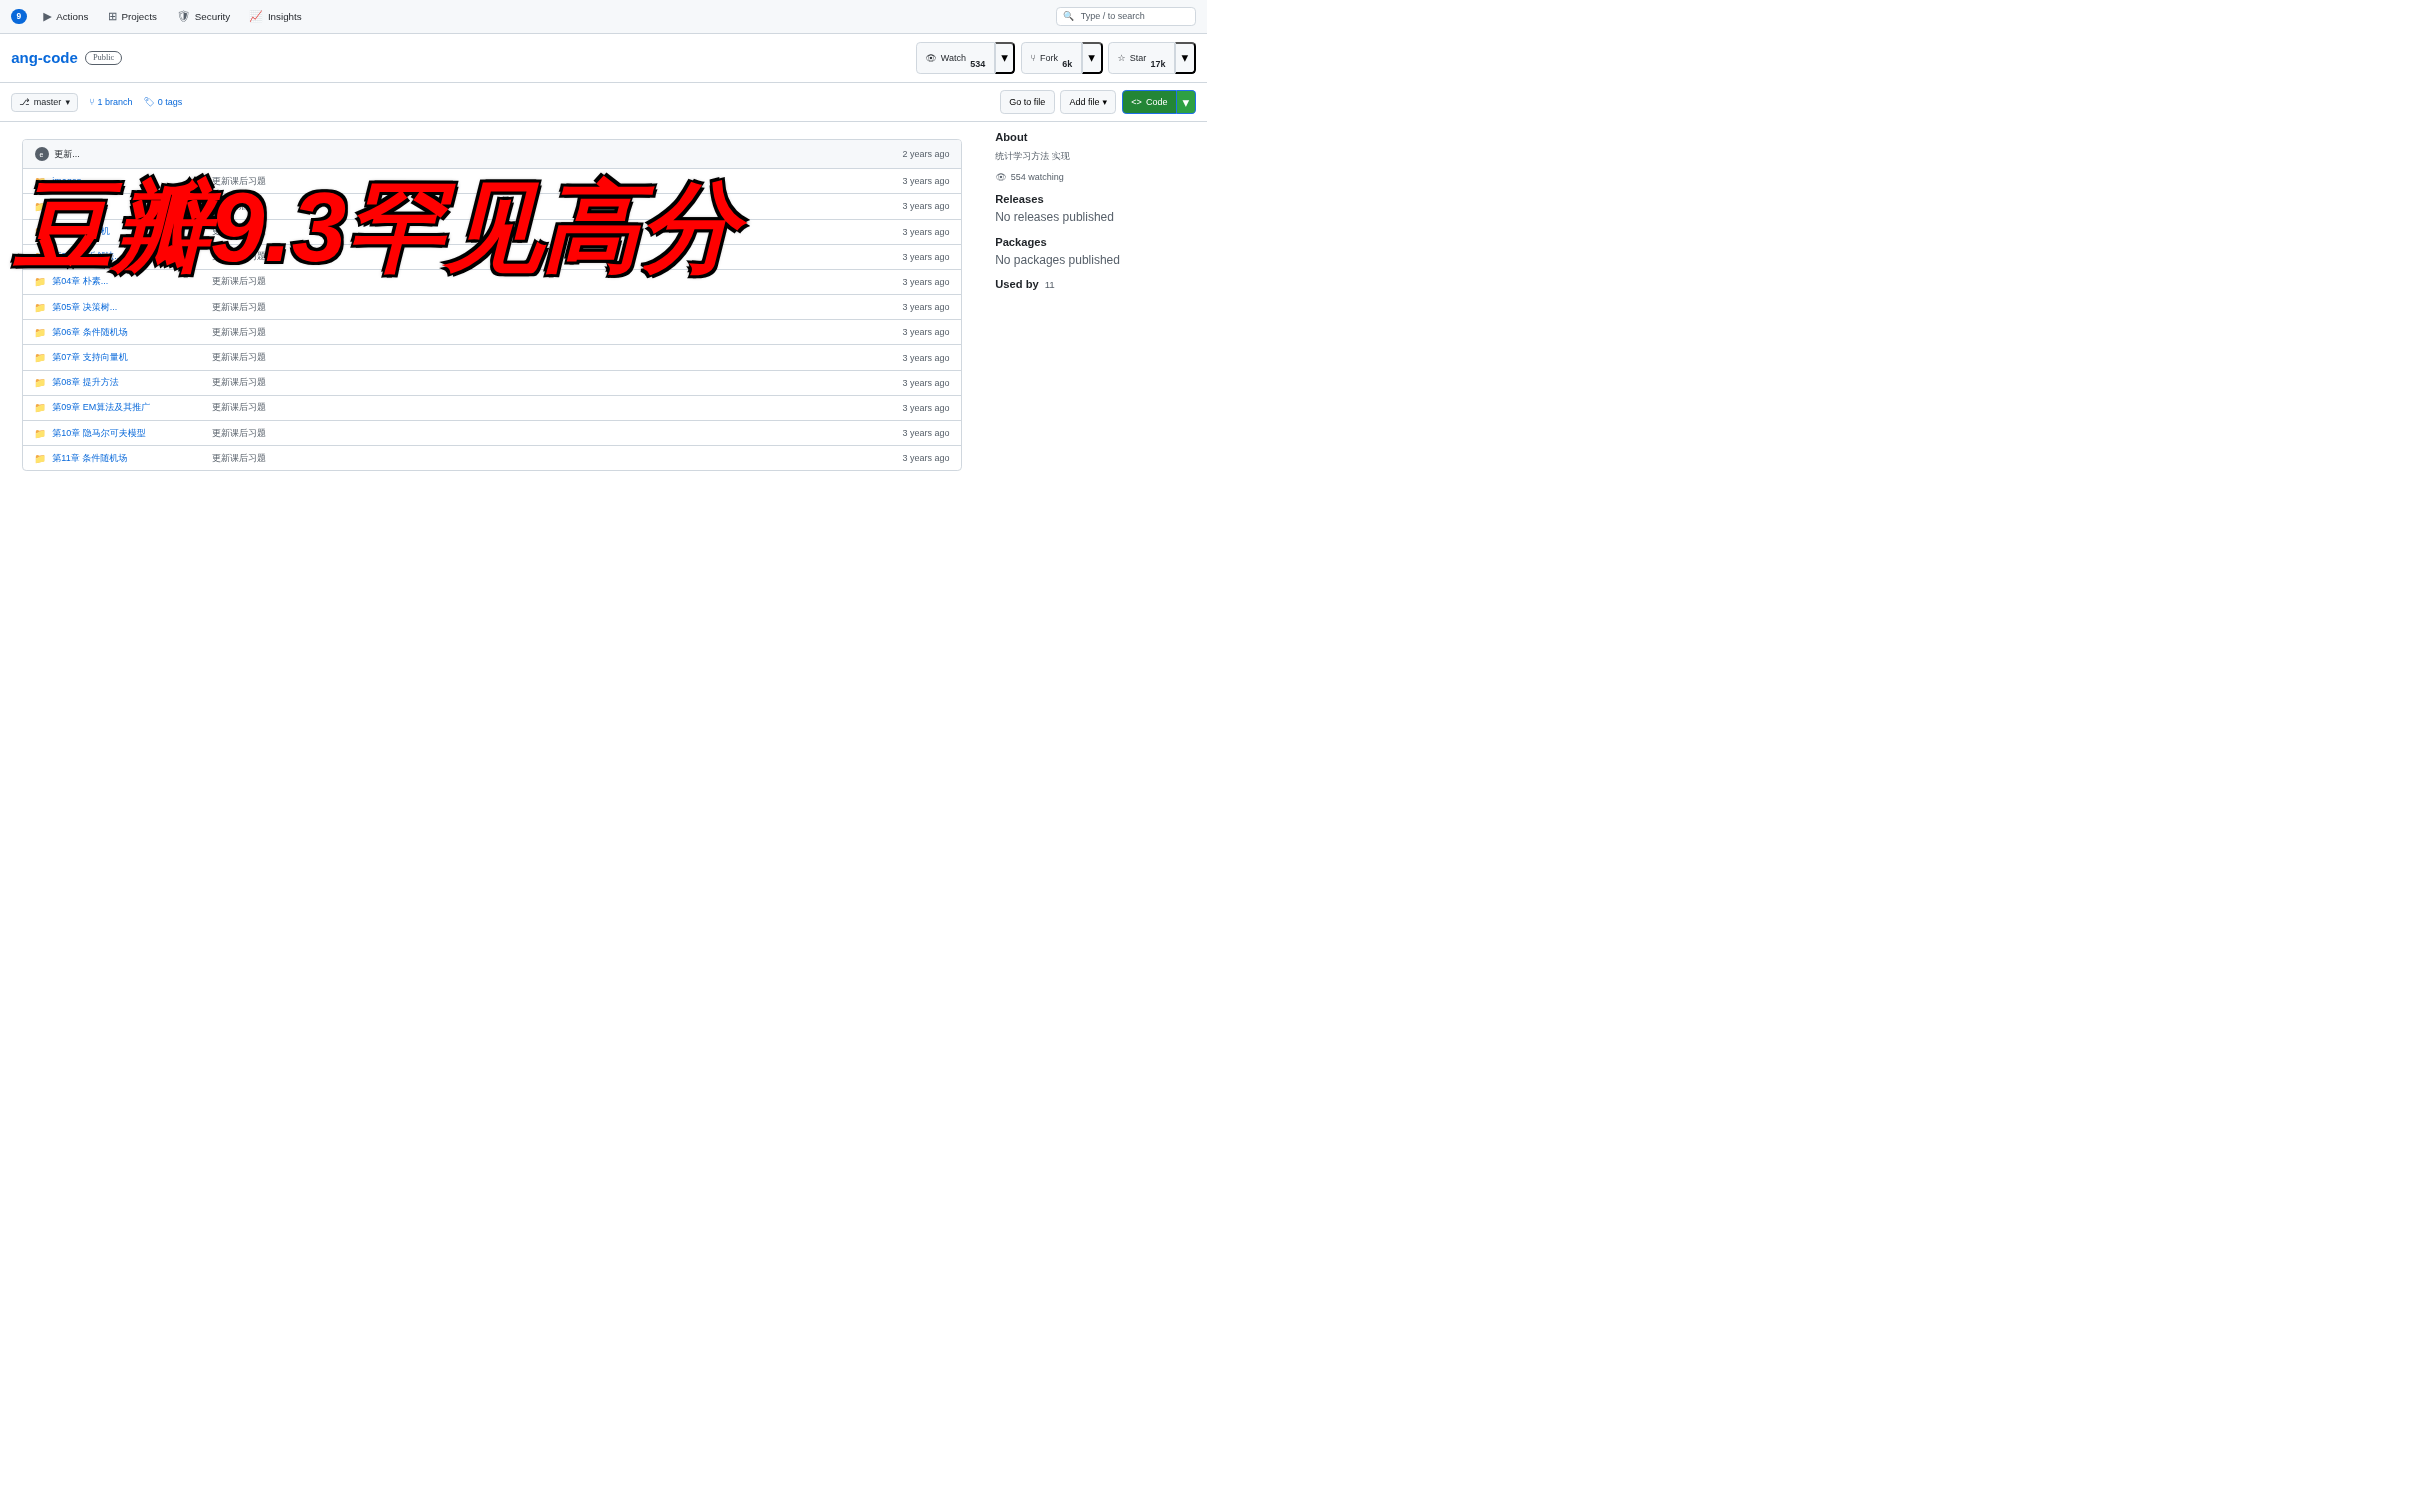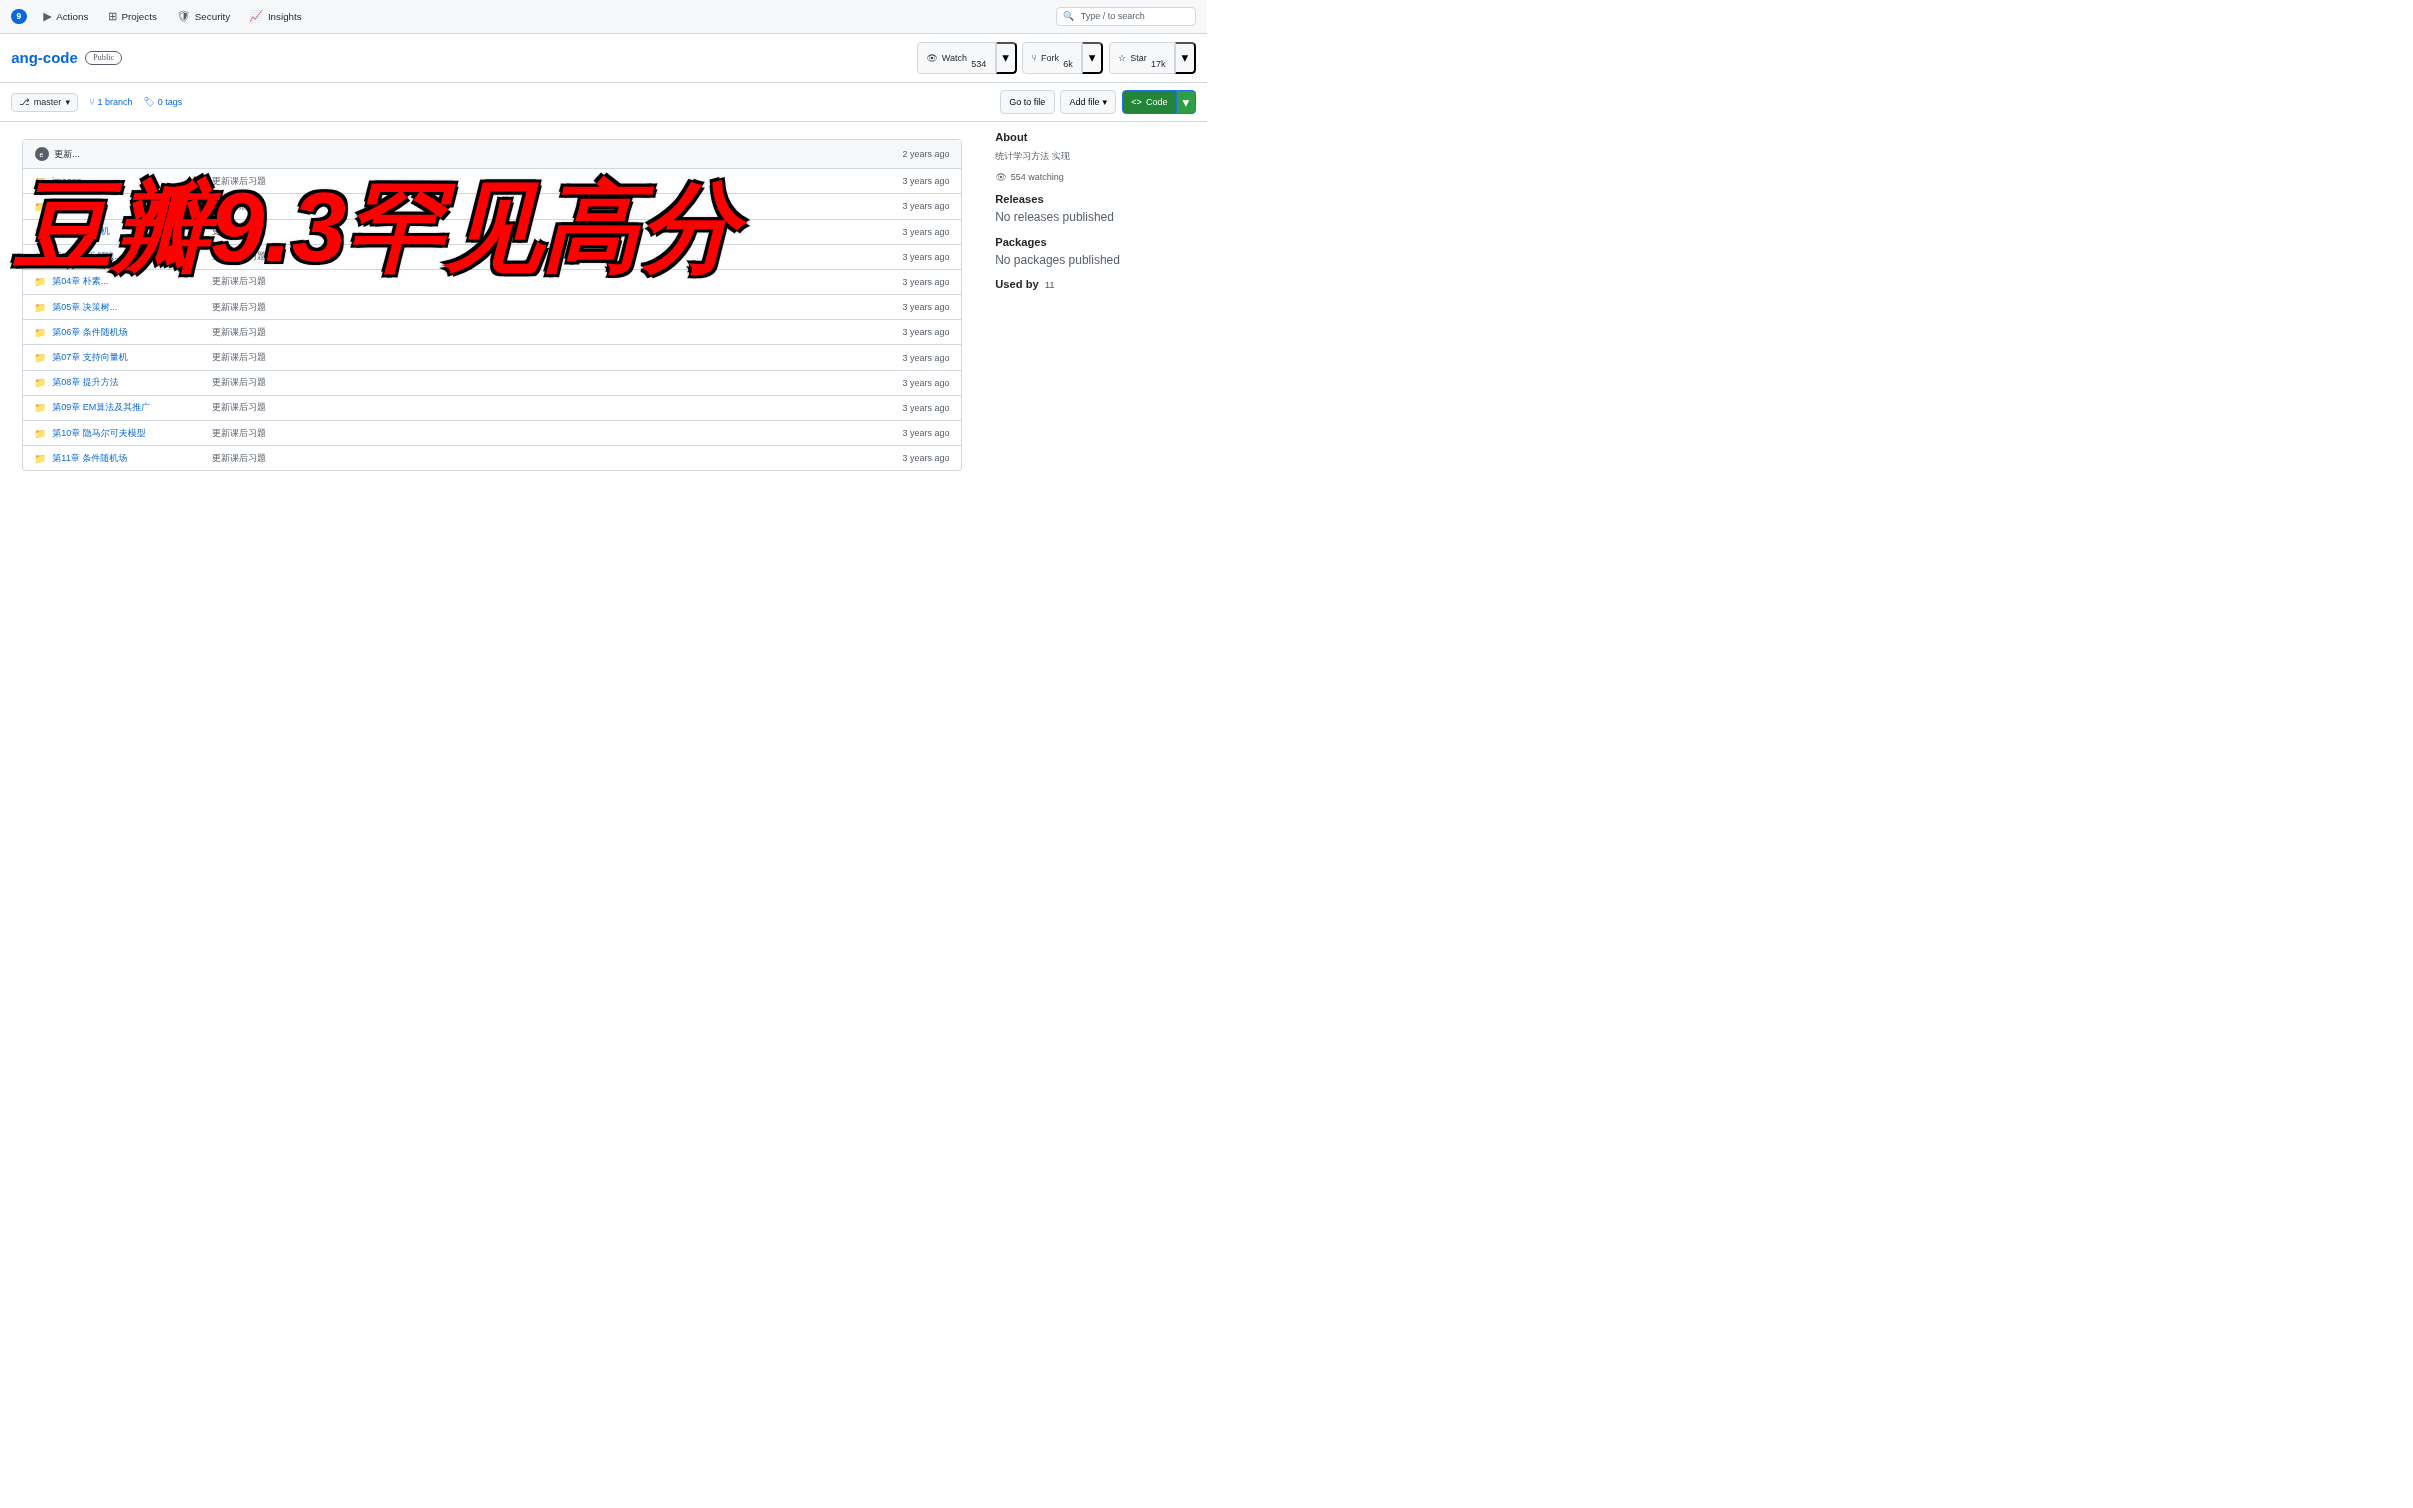--- a/index.html
+++ b/index.html
@@ -94,21 +94,21 @@
       border-left: 0.7px solid #d0d7de;
       padding: 3.5px 5.6px;
       background: #f6f8fa;
       border-radius: 0 4.2px 4.2px 0;
       cursor: pointer;
     }
     .btn-star {
       border-radius: 4.2px 0 0 4.2px;
     }
     .btn-count {
-      font-weight: 400;
+      font-weight: 700;
       margin-top: 13px;
     }
 
     
     .branch-bar {
       display: flex; align-items: center;
       padding: 7px 11.2px;
       gap: 11.2px;
       border-bottom: 0.7px solid #d0d7de;
     }

